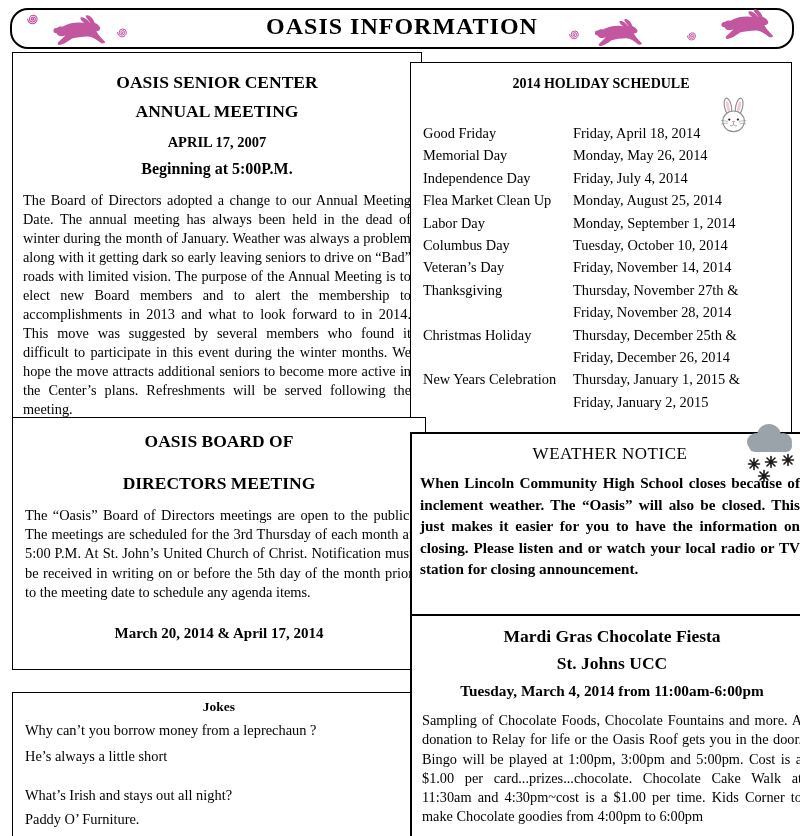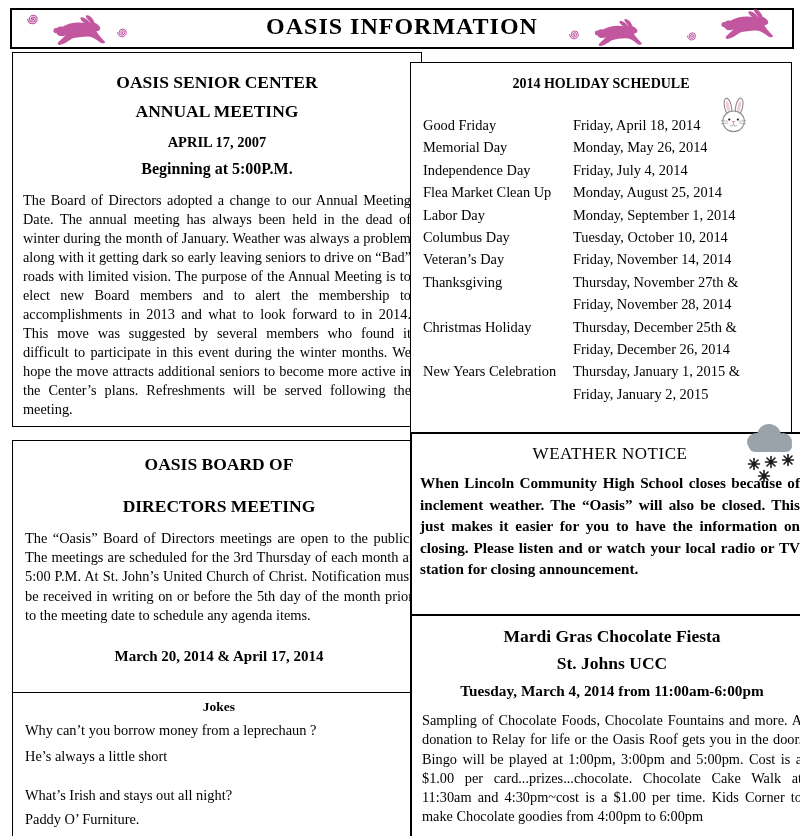--- a/index.html
+++ b/index.html
@@ -4,21 +4,21 @@
 <style>
   html,body{margin:0;padding:0;}
   body{width:800px;height:836px;position:relative;background:#ffffff;color:#000;
        font-family:"Liberation Serif",serif;overflow:hidden;}
   .box{position:absolute;background:#fff;border:1px solid #000;overflow:hidden;}
   .center{text-align:center;}
   .just{text-align:justify;}
   .svgdefs{position:absolute;width:0;height:0;overflow:hidden;}
 
   
-  #header{left:10px;top:8px;width:780px;height:37px;border-width:2px;overflow:visible;}
+  #header{left:10px;top:8px;width:780px;height:37px;border-width:2px;overflow:visible;border-radius:18px;}
   #header h1{margin:0;text-align:center;font-size:24px;font-weight:bold;line-height:33px;letter-spacing:1px;}
   .deco svg{position:absolute;}
   .d-r1{left:14px;top:2px;width:14px;height:14px;}
   .d-b1{left:36px;top:3px;width:64px;height:34px;}
   .d-r2{left:104px;top:16px;width:13px;height:13px;}
   .d-r3{left:556px;top:18px;width:13px;height:13px;}
   .d-b2{left:578px;top:7px;width:58px;height:31px;}
   .d-r4{left:674px;top:20px;width:12px;height:12px;}
   .d-b3{left:704px;top:-3px;width:64px;height:34px;}
 
@@ -27,28 +27,28 @@
   .h-big{font-size:17.5px;font-weight:bold;line-height:22px;}
   #annual .t1{margin-top:8px;}
   #annual .t2{margin-top:7px;}
   #annual .date{margin-top:12px;font-size:14.5px;font-weight:bold;}
   #annual .time{margin-top:9px;font-size:16px;font-weight:bold;}
   #annual .body{margin-top:13px;font-size:14.3px;line-height:19px;}
 
   
   #holiday{left:410px;top:62px;width:380px;height:363px;padding:8px 0 0;overflow:visible;}
   #holiday .title{font-size:14px;font-weight:bold;line-height:26px;}
-  #holiday .rows{margin-top:17px;}
+  #holiday .rows{margin-top:25px;}
   .hrow{display:flex;padding:0 8px 0 12px;font-size:14.4px;line-height:22.4px;}
   .hname{width:150px;flex:none;}
   .hdates{flex:1;}
   #holiday .bunny-face{position:absolute;right:38px;top:34px;width:38px;height:40px;}
 
   
-  #board{left:12px;top:440px;width:388px;height:243px;padding:8px 12px 0;}
+  #board{left:12px;top:417px;width:388px;height:243px;padding:8px 12px 0;}
   #board .t1{margin-top:4px;}
   #board .t2{margin-top:20px;}
   #board .body{margin-top:12px;font-size:14.4px;line-height:19.2px;}
   #board .label{margin-top:12px;font-size:15px;font-weight:bold;}
   #board .dates{margin-top:23px;font-size:15px;font-weight:bold;}
 
   
   #weather{left:410px;top:432px;width:380px;height:172px;border-width:2px;padding:8px 8px 0;overflow:visible;}
   #weather .title{font-size:17px;line-height:24px;letter-spacing:0.5px;}
   #weather .body{margin-top:6px;font-size:15.2px;font-weight:bold;line-height:21.5px;}

